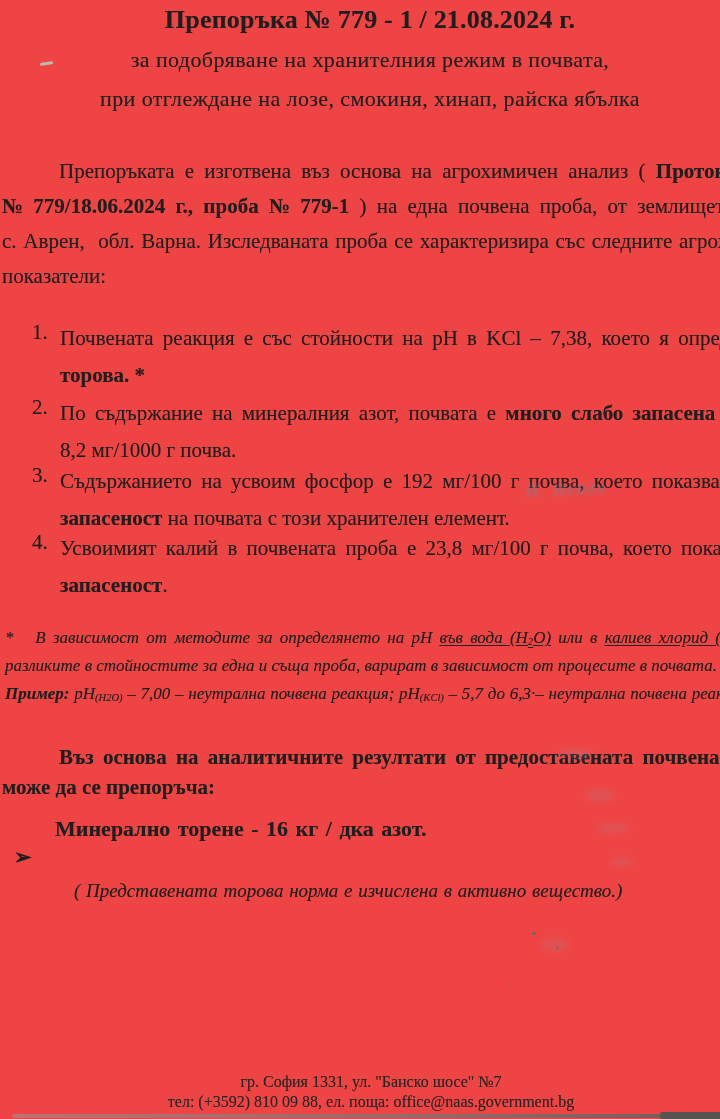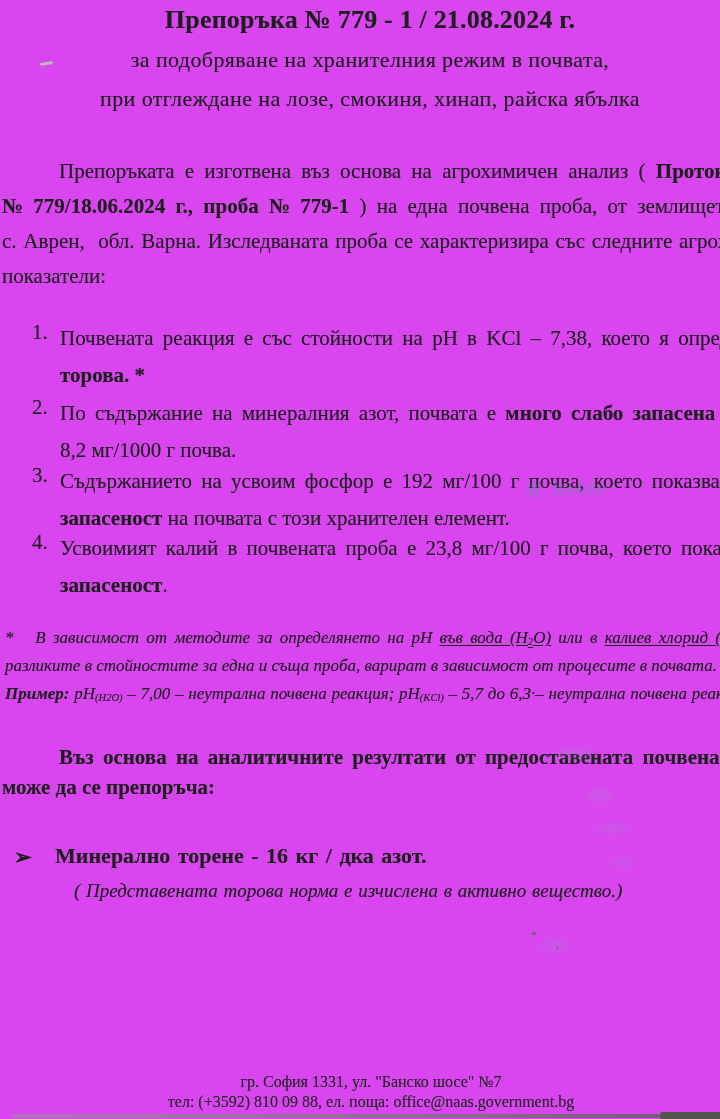--- a/index.html
+++ b/index.html
@@ -1,18 +1,18 @@
 <!DOCTYPE html>
 <html><head>
 <meta charset="utf-8">
 <style>
   html,body{margin:0;padding:0;background:#e8e8e6;}
   .page{
     position:relative;width:720px;height:1119px;overflow:hidden;
-    background:#d946ef;
+    background:#ef4444;
     font-family:"Liberation Serif","DejaVu Serif",serif;
     color:#1e1e1e;
   }
   .abs{position:absolute;}
   .line{white-space:nowrap;}
   .b{font-weight:bold;}
   .u{text-decoration:underline;text-underline-offset:2px;}
   .sb{font-size:0.62em;vertical-align:-0.22em;}
   .soft{text-shadow:0 0 0.6px rgba(40,40,40,0.45);}
 
@@ -36,21 +36,21 @@
   .fnote{top:624px;left:5px;width:840px;font-size:17px;font-style:italic;}
   .fnote .line{height:28px;line-height:28px;}
   .fnote .line:nth-child(1){word-spacing:3px;}
   .fnote .line:nth-child(3){word-spacing:0.5px;}
 
   .concl{top:742px;left:2px;width:840px;font-size:21px;font-weight:bold;}
   .concl .line{height:30px;line-height:30px;}
   .concl .line:nth-child(1){text-indent:57px;word-spacing:4px;}
 
   .rec-arrow{top:845px;left:14px;font-size:21px;font-weight:bold;}
-  .rec-main{top:843px;left:55px;font-size:22px;font-weight:bold;word-spacing:2px;text-align:right;}
+  .rec-main{top:816px;left:55px;font-size:22px;font-weight:bold;word-spacing:2px;text-align:right;}
   .rec-note{top:880px;left:74px;font-size:19px;font-style:italic;word-spacing:1px;}
 
   .footer{top:1072px;left:0;width:742px;text-align:center;font-size:16px;color:#262626;}
   .footer .line{height:20px;line-height:20px;}
 
   .watermark{
     top:527px;left:50px;font-size:46px;font-weight:bold;letter-spacing:3px;
     color:rgba(248,244,243,0.05);
     -webkit-text-stroke:1.7px rgba(185,62,54,0.78);
     z-index:5;font-family:"DejaVu Serif","Liberation Serif",serif;

